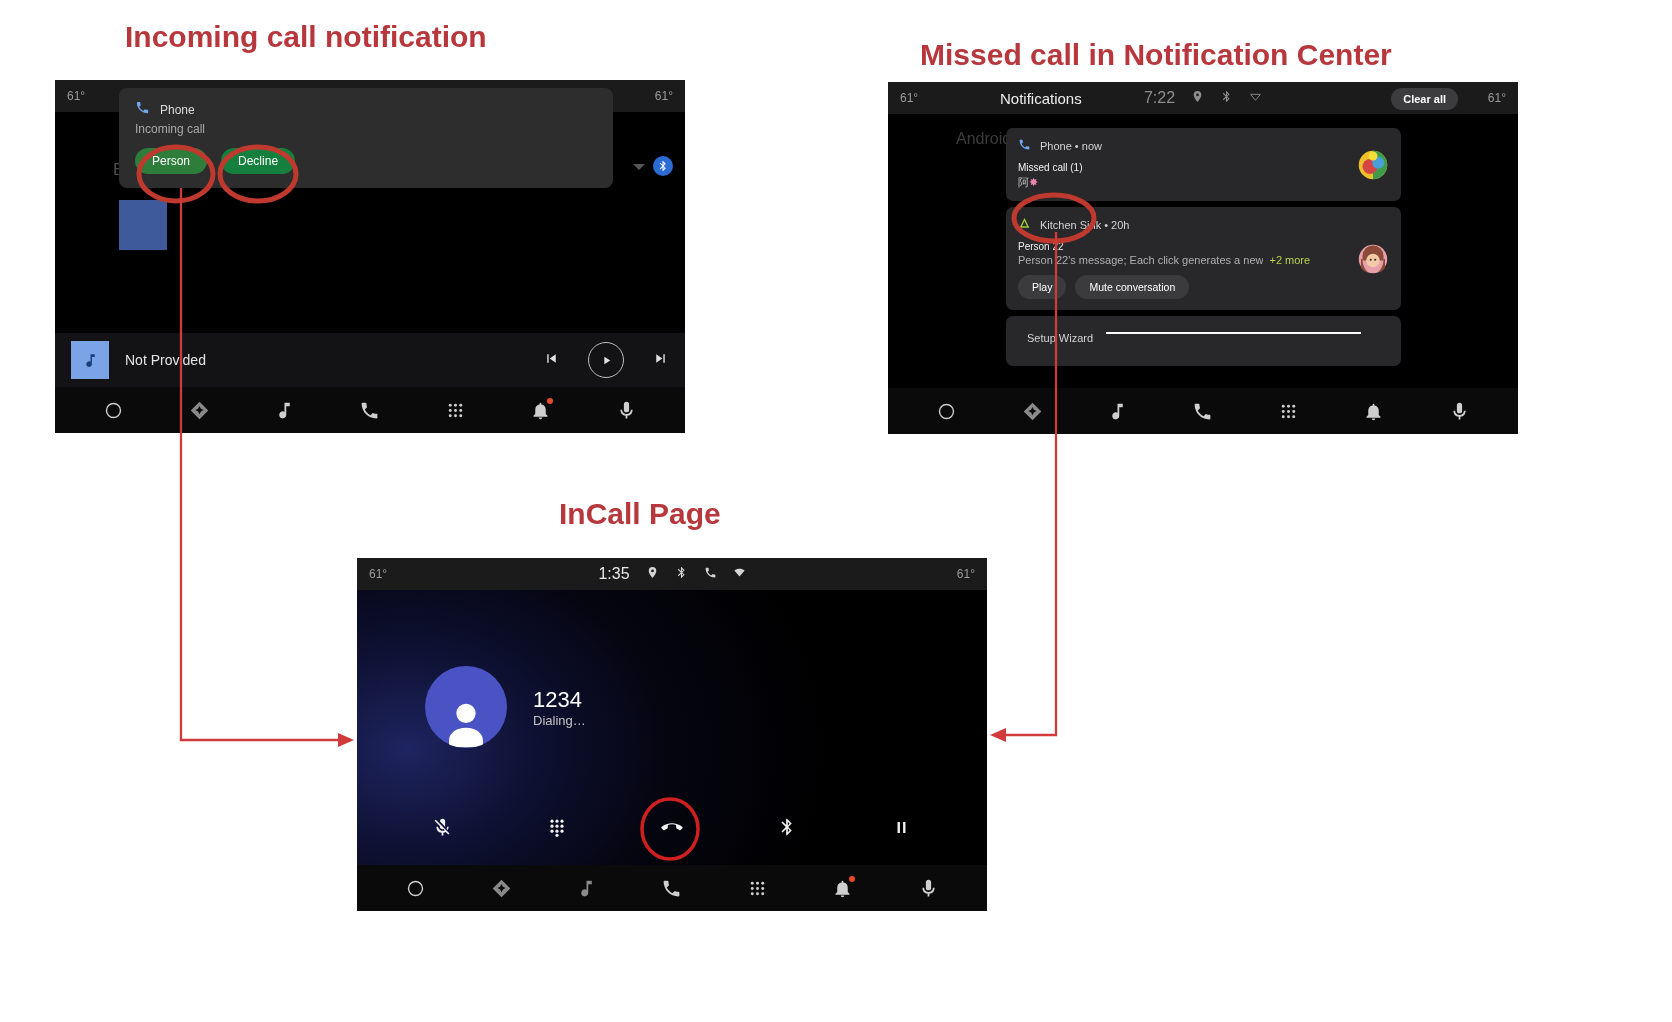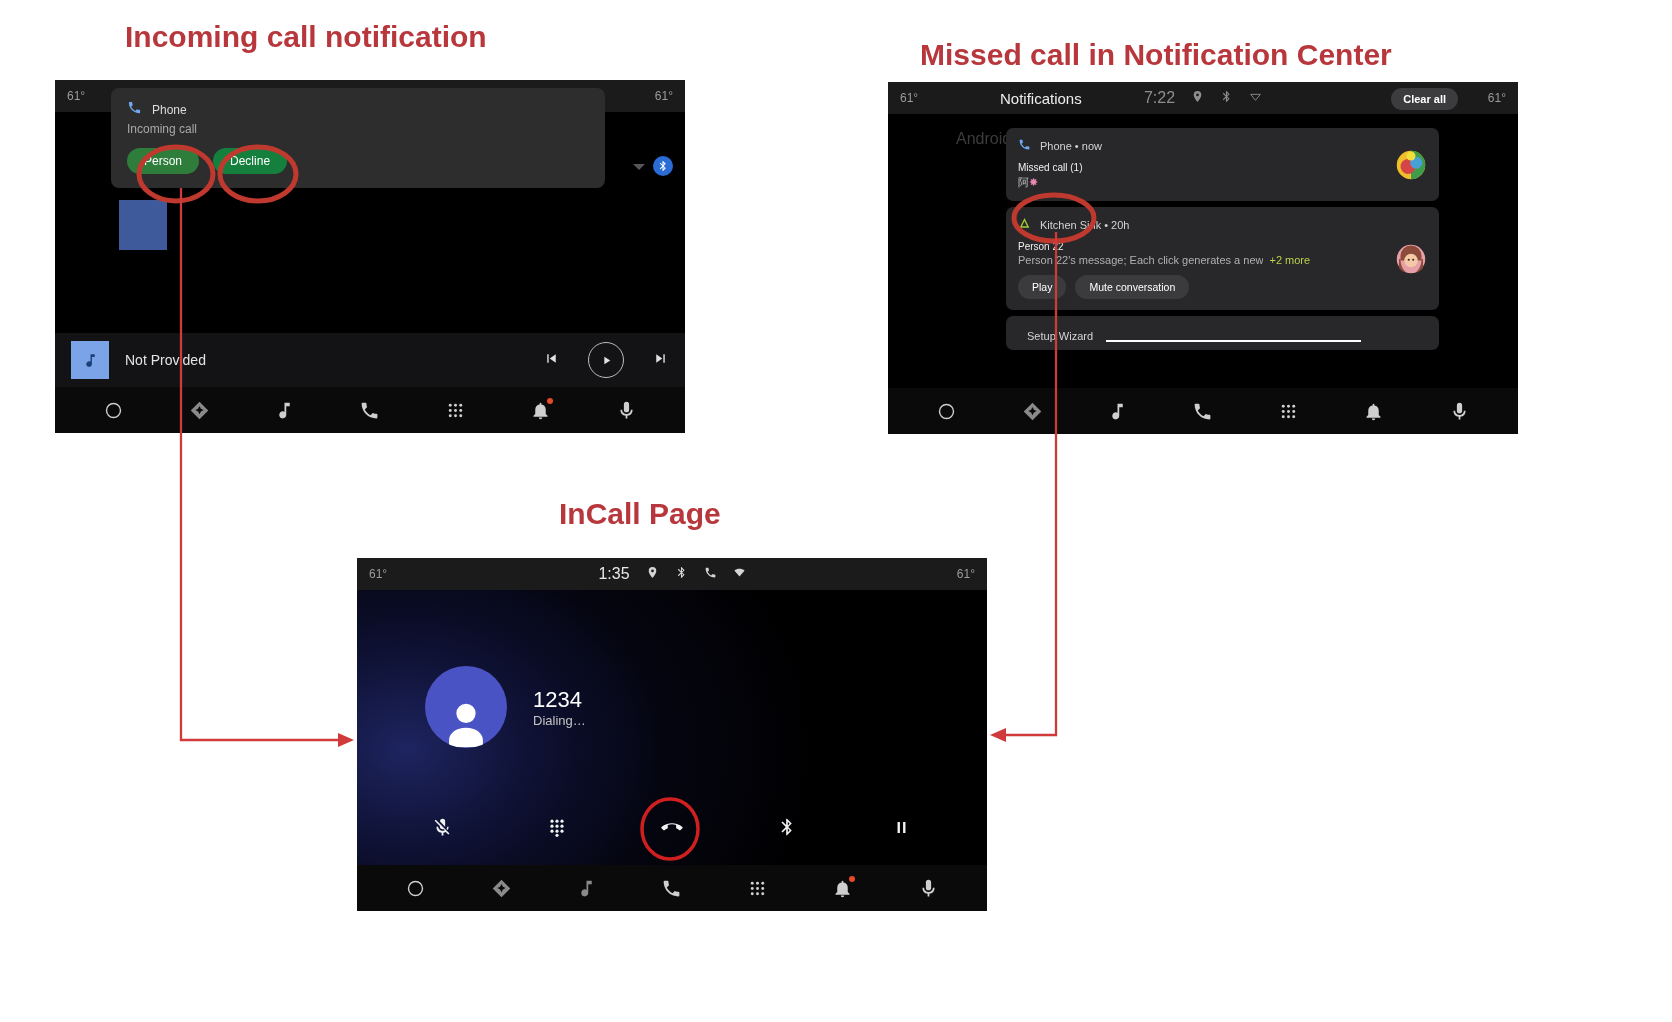--- a/index.html
+++ b/index.html
@@ -104,21 +104,21 @@
   #device-incoming .bt-ico {
     position: absolute; right: 12px; top: 44px;
     width: 20px; height: 20px; border-radius: 50%;
     background: #2a6bd4;
     display: flex; align-items: center; justify-content: center;
   }
   #device-incoming .bt-ico svg { width: 12px; height: 12px; fill: #fff; }
 
   .heads-up {
     position: absolute;
-    left: 56px; top: 8px;
+    left: 64px; top: 8px;
     width: 494px;
     background: #2d2d2e;
     border-radius: 8px;
     padding: 12px 16px 14px 16px;
     box-sizing: border-box;
   }
   .hu-app-row { display: flex; align-items: center; gap: 10px; }
   .hu-app-row .phone-ico { width: 15px; height: 15px; fill: #6ea8f0; }
   .hu-app-name { color: #dcdcdc; font-size: 12px; }
   .hu-title { color: #f1f1f1; font-size: 17px; font-weight: 600; margin-top: 11px; }
@@ -169,21 +169,21 @@
     padding: 5px 12px;
     border: none;
   }
   #device-missed .android-ghost {
     position: absolute; left: 68px; top: 48px;
     color: #3c3c3c; font-size: 16px;
   }
   .nc-list {
     position: absolute;
     left: 118px; top: 46px;
-    width: 433px;
+    width: 395px;
     display: flex; flex-direction: column; gap: 6px;
   }
   .nc-card {
     background: #28282a;
     border-radius: 7px;
     padding: 9px 12px 11px 12px;
     position: relative;
   }
   .nc-app-row { display: flex; align-items: center; gap: 9px; }
   .nc-app-row .app-ico { width: 13px; height: 13px; }
@@ -205,22 +205,22 @@
     border: none;
     font-family: "Liberation Sans", sans-serif;
   }
   .nc-avatar {
     position: absolute; right: 13px; top: 50%;
     transform: translateY(-50%);
     width: 30px; height: 30px; border-radius: 50%;
     overflow: hidden;
   }
   .nc-card.compact {
-    display: flex; align-items: flex-end; gap: 9px;
-    padding: 8px 12px;
+    display: flex; align-items: flex-start; gap: 9px;
+    padding: 16px 12px;
   }
   .nc-progress {
     flex: 1; height: 2px; background: #ffffff; margin-left: 4px;
     max-width: 255px;
   }
   .nc-cjk { font-size: 11px; color: #c4c4c4; margin-top: 2px; }
 
   
   #device-incall .call-area {
     position: absolute; left: 0; right: 0; top: 32px; bottom: 46px;

